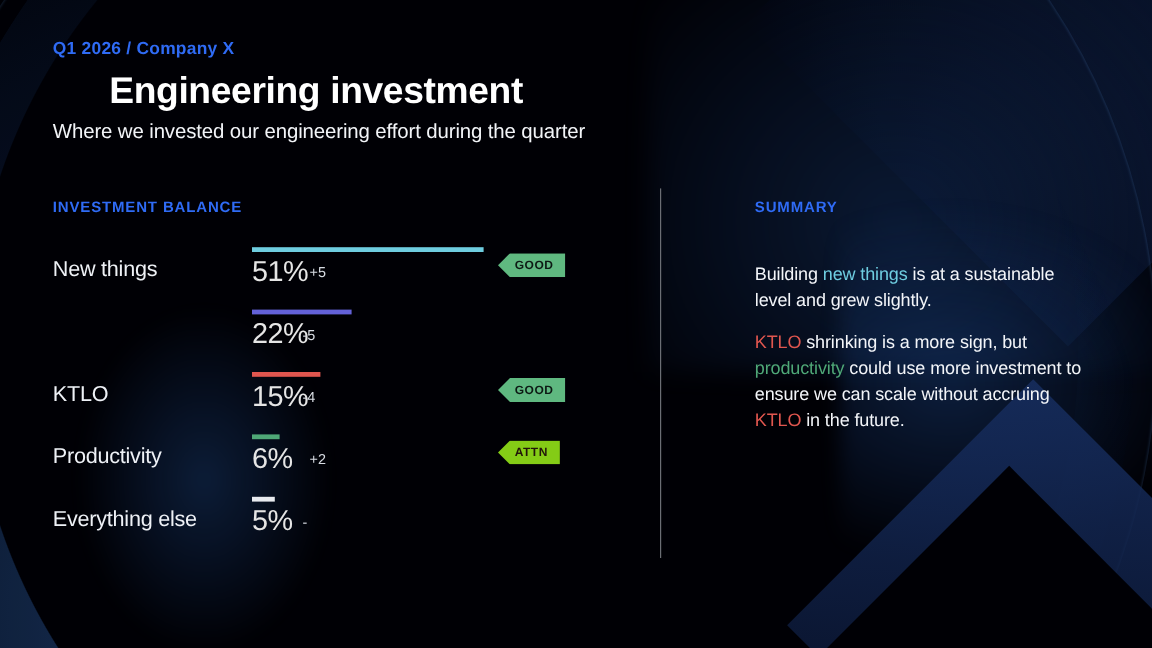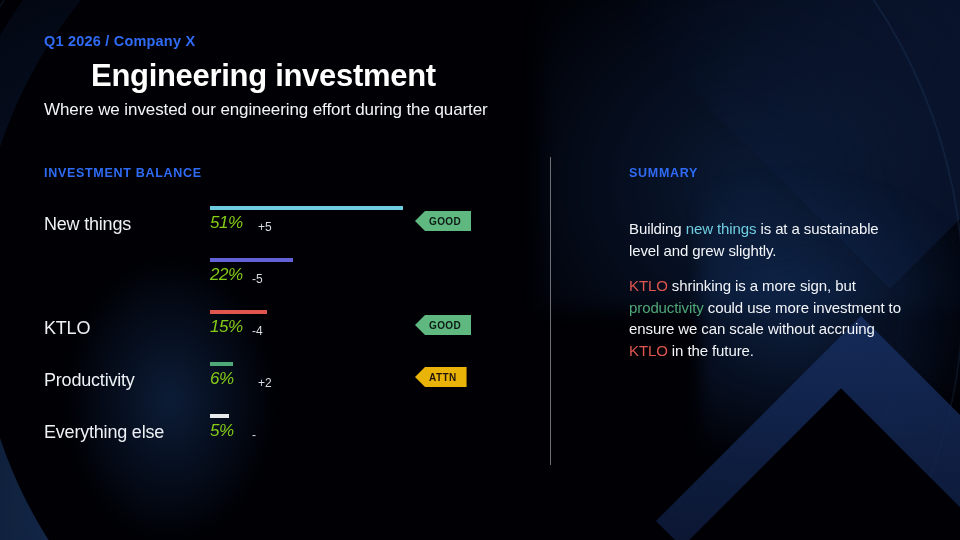--- a/index.html
+++ b/index.html
@@ -120,36 +120,36 @@
     position:absolute; left:44px; top:8px;
     font-size:18px; color:#eef1f6; letter-spacing:-.2px;
     white-space:nowrap;
   }
   .bar-track { position:absolute; left:210px; top:0px; width:200px; height:5px; }
   .bar {
     position:absolute; left:0; top:0; height:4px; border-radius:0;
   }
   .pct {
     position:absolute; left:210px; top:7px;
-    font-size:17px; color:#84cc16; letter-spacing:-.4px;font-style:italic;
+    font-size:24px; color:#e5e5e5; letter-spacing:-.4px;
   }
   .delta {
     position:absolute; top:14px;
     font-size:12px; color:#d7dbe2;
   }
   .badge {
     position:absolute; left:415px; top:5px;
     height:20px; padding:0 10px 0 14px;
     display:flex; align-items:center; justify-content:center;
     font-size:10px; font-weight:bold; letter-spacing:.4px;
     color:#0d1a14;
     clip-path:polygon(10px 0, 100% 0, 100% 100%, 10px 100%, 0 50%);
   }
   .badge.good { background:#5fb880; }
-  .badge.attn { background:#eab308; color:#22160a; }
+  .badge.attn { background:#84cc16; color:#22160a; }
 
   
   .summary-body { position:absolute; left:629px; top:218px; width:280px; }
   .summary-para {
     font-size:15px; line-height:21.5px; color:#f3f5f9; margin-bottom:14px;
     letter-spacing:-.1px;
   }
   .hl-cyan { color:#6ecde0; }
   .hl-red  { color:#e0564f; }
   .hl-green{ color:#4fa877; }

